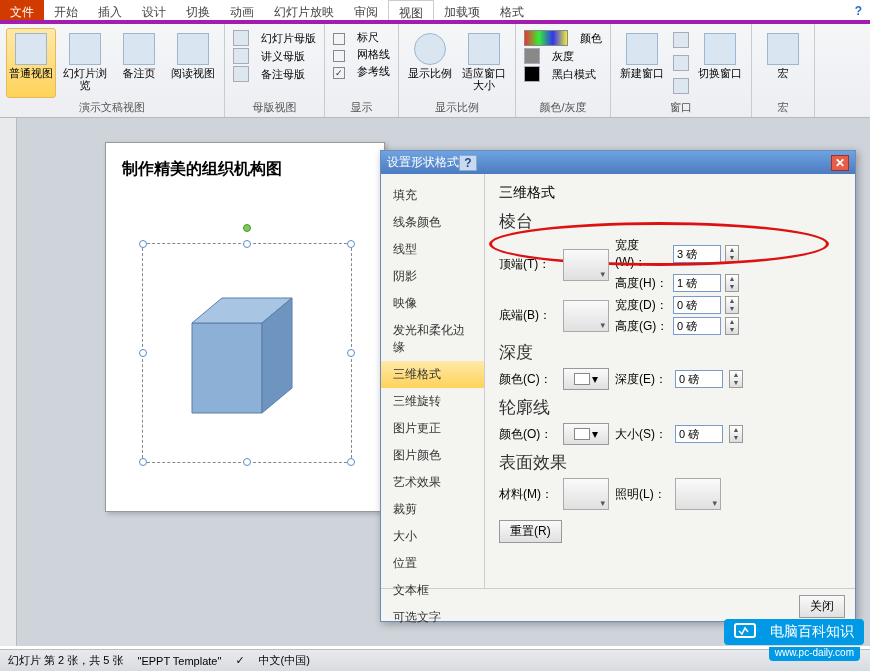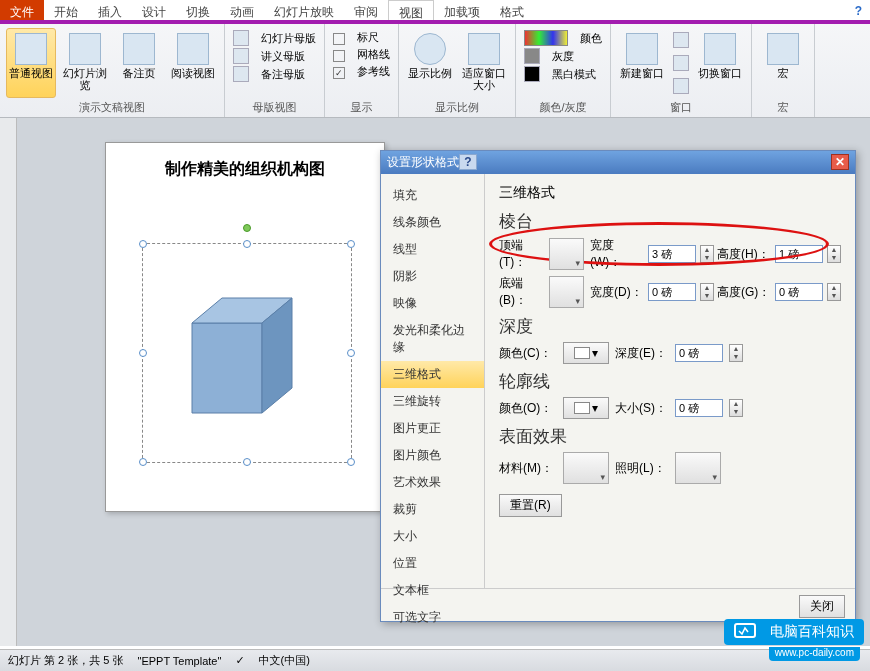--- a/index.html
+++ b/index.html
@@ -26,43 +26,43 @@
 .chk { width: 12px; height: 12px; border: 1px solid #888; display: inline-block; }
 .chk.on::after { content: "✓"; font-size: 9px; position: relative; top: -2px; left: 1px; color: #333; }
 .mini-icon { width: 16px; height: 16px; background: #dde7f0; border: 1px solid #aab; display: inline-block; }
 .color-btn { width: 44px; height: 16px; background: linear-gradient(90deg,#e33,#3e3,#33e,#ee3); border: 1px solid #888; }
 
 
 .work { display: flex; height: 528px; background: #cfd4da; }
 .thumb-col { width: 17px; background: #e8eaec; border-right: 1px solid #bbb; }
 .slide-area { flex: 1; position: relative; padding: 24px 0 0 88px; }
 .slide { width: 280px; height: 370px; background: #fff; border: 1px solid #999; box-shadow: 2px 2px 5px rgba(0,0,0,0.2); padding: 16px; position: relative; }
-.slide-title { font-size: 16px; font-weight: bold; text-align: center; }
+.slide-title { font-size: 16px; font-weight: bold; }
 .shape-sel { position: absolute; top: 100px; left: 36px; width: 210px; height: 220px; border: 1px dashed #888; }
 .handle { position: absolute; width: 8px; height: 8px; background: #fff; border: 1px solid #5a8fc9; border-radius: 50%; }
 .rot-handle { position: absolute; width: 8px; height: 8px; background: #7fc95a; border: 1px solid #4a9a2a; border-radius: 50%; top: -20px; left: 50%; margin-left: -4px; }
 .cube { position: absolute; top: 140px; left: 66px; width: 140px; height: 140px; }
 
 
 .dialog { position: absolute; left: 380px; top: 150px; width: 476px; height: 472px; background: #f4f4f0; border: 1px solid #6a8bbd; box-shadow: 2px 2px 8px rgba(0,0,0,0.3); }
-.dlg-title { background: linear-gradient(#6fa3e0,#4a7bc0); color: #fff; padding: 3px 6px; font-size: 12px; display: flex; align-items: flex-start; }
+.dlg-title { background: linear-gradient(#6fa3e0,#4a7bc0); color: #fff; padding: 3px 6px; font-size: 12px; display: flex; align-items: center; }
 .dlg-title .close { margin-left: auto; width: 18px; height: 16px; background: #e85c4a; color: #fff; text-align: center; line-height: 14px; border: 1px solid #a03020; font-weight: bold; }
 .dlg-title .help { width: 18px; height: 16px; background: #c9d9ef; color: #2a4a8a; text-align: center; line-height: 14px; border: 1px solid #8aa8d0; margin-right: 2px; font-weight: bold; }
 .dlg-body { display: flex; height: 414px; }
 .dlg-nav { width: 104px; border-right: 1px solid #ccc; padding: 8px 0; }
 .nav-item { padding: 5px 12px; font-size: 12px; color: #333; }
 .nav-item.sel { background: linear-gradient(#ffe9a8,#ffd35a); }
 .dlg-content { flex: 1; padding: 10px 14px; overflow: hidden; position: relative; }
 .section-title { font-size: 14px; margin-bottom: 8px; }
 .sub-label { font-size: 17px; color: #333; margin: 6px 0 4px; }
 .row { display: flex; align-items: center; gap: 6px; margin: 4px 0; font-size: 12px; }
 .row .lbl { width: 58px; }
 .bevel-btn { width: 46px; height: 32px; background: linear-gradient(#fafafa,#e0e0e0); border: 1px solid #aaa; position: relative; }
 .bevel-btn::after { content: "▾"; position: absolute; right: 3px; bottom: 1px; font-size: 9px; color: #555; }
-.field-stack { display: flex; flex-direction: row; gap: 3px; }
+.field-stack { display: flex; flex-direction: column; gap: 3px; }
 .field-row { display: flex; align-items: center; gap: 4px; }
 .field-row .flbl { width: 54px; font-size: 12px; }
 .num-input { width: 48px; height: 18px; border: 1px solid #7a9ac9; background: #fff; padding: 0 3px; font-size: 11px; }
 .spin { width: 14px; height: 18px; border: 1px solid #999; background: linear-gradient(#fff,#ddd); font-size: 7px; display: flex; flex-direction: column; }
 .spin span { flex:1; text-align:center; line-height:8px; color:#555; }
 .color-pick { width: 46px; height: 22px; border: 1px solid #999; background: linear-gradient(#fafafa,#e0e0e0); display: flex; align-items: center; justify-content: center; gap: 2px; }
 .color-pick .sw { width: 16px; height: 12px; background: #fff; border: 1px solid #888; }
 .small-btn { padding: 2px 10px; border: 1px solid #999; background: linear-gradient(#fafafa,#e0e0e0); font-size: 12px; }
 .dlg-footer { border-top: 1px solid #ccc; padding: 6px 10px; text-align: right; }
 .circle-mark { position: absolute; border: 3px solid #d11; border-radius: 50%; pointer-events: none; }

